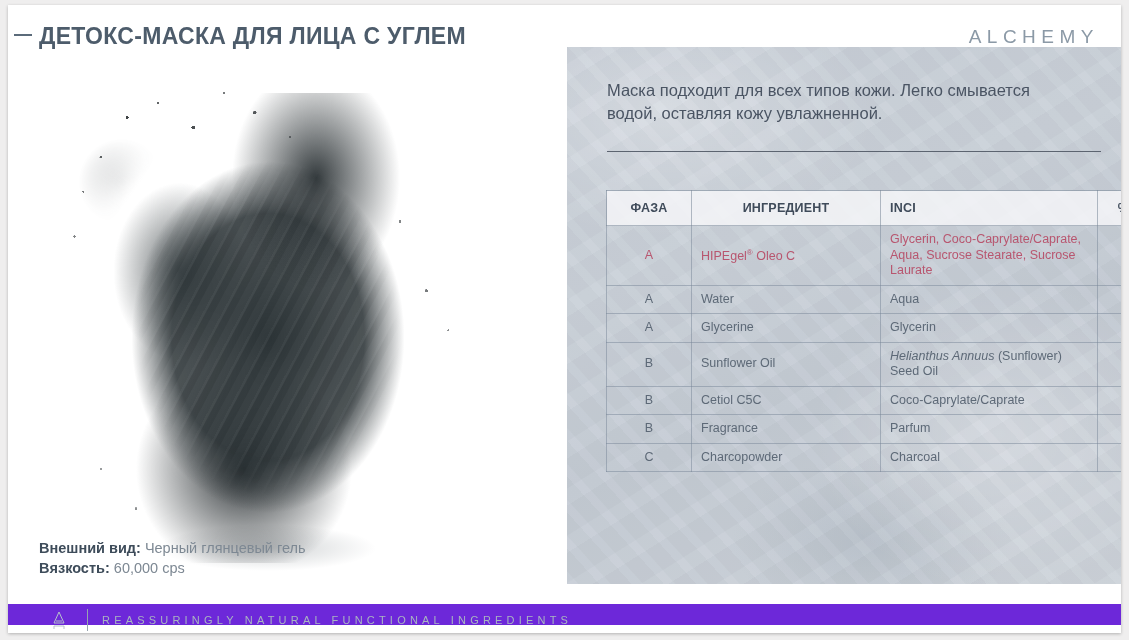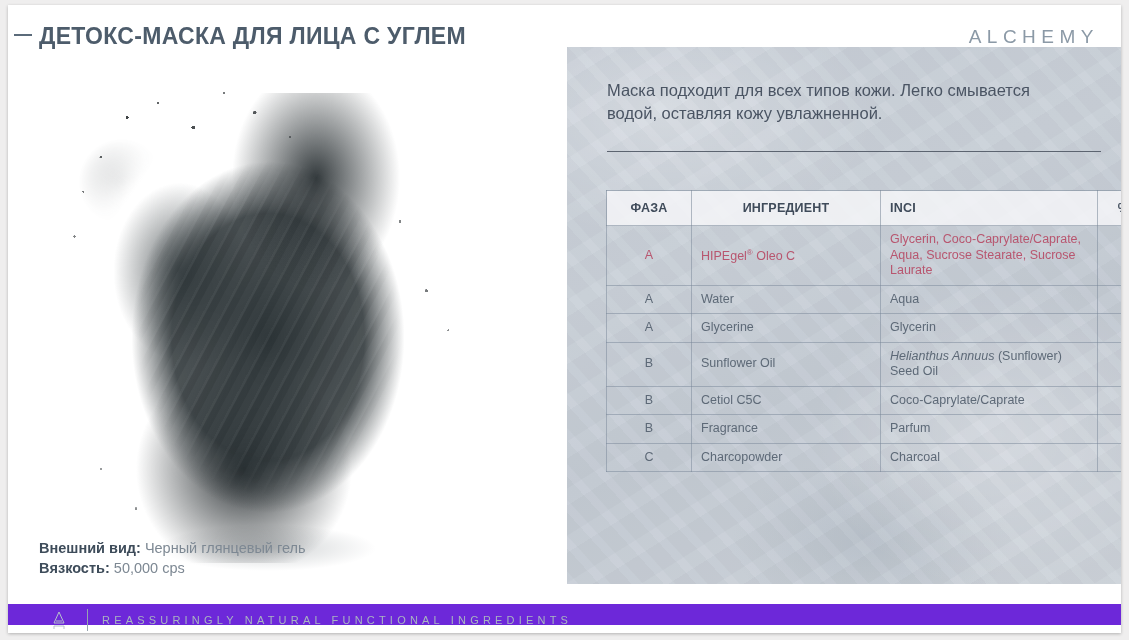--- a/index.html
+++ b/index.html
@@ -195,21 +195,21 @@
       <div class="spatter"></div>
     </div>
 
     <div class="caption">
       <div>
         <b>Внешний вид:</b>
         <span>Черный глянцевый гель</span>
       </div>
       <div>
         <b>Вязкость:</b>
-        <span>50,000 cps</span>
+        <span>60,000 cps</span>
       </div>
     </div>
   </div>
 
   <div class="info-panel">
     <div class="tex"></div>
 
     <div class="intro">Маска подходит для всех типов кожи.  Легко смывается водой, оставляя кожу увлажненной.</div>
     <div class="rule"></div>
 

